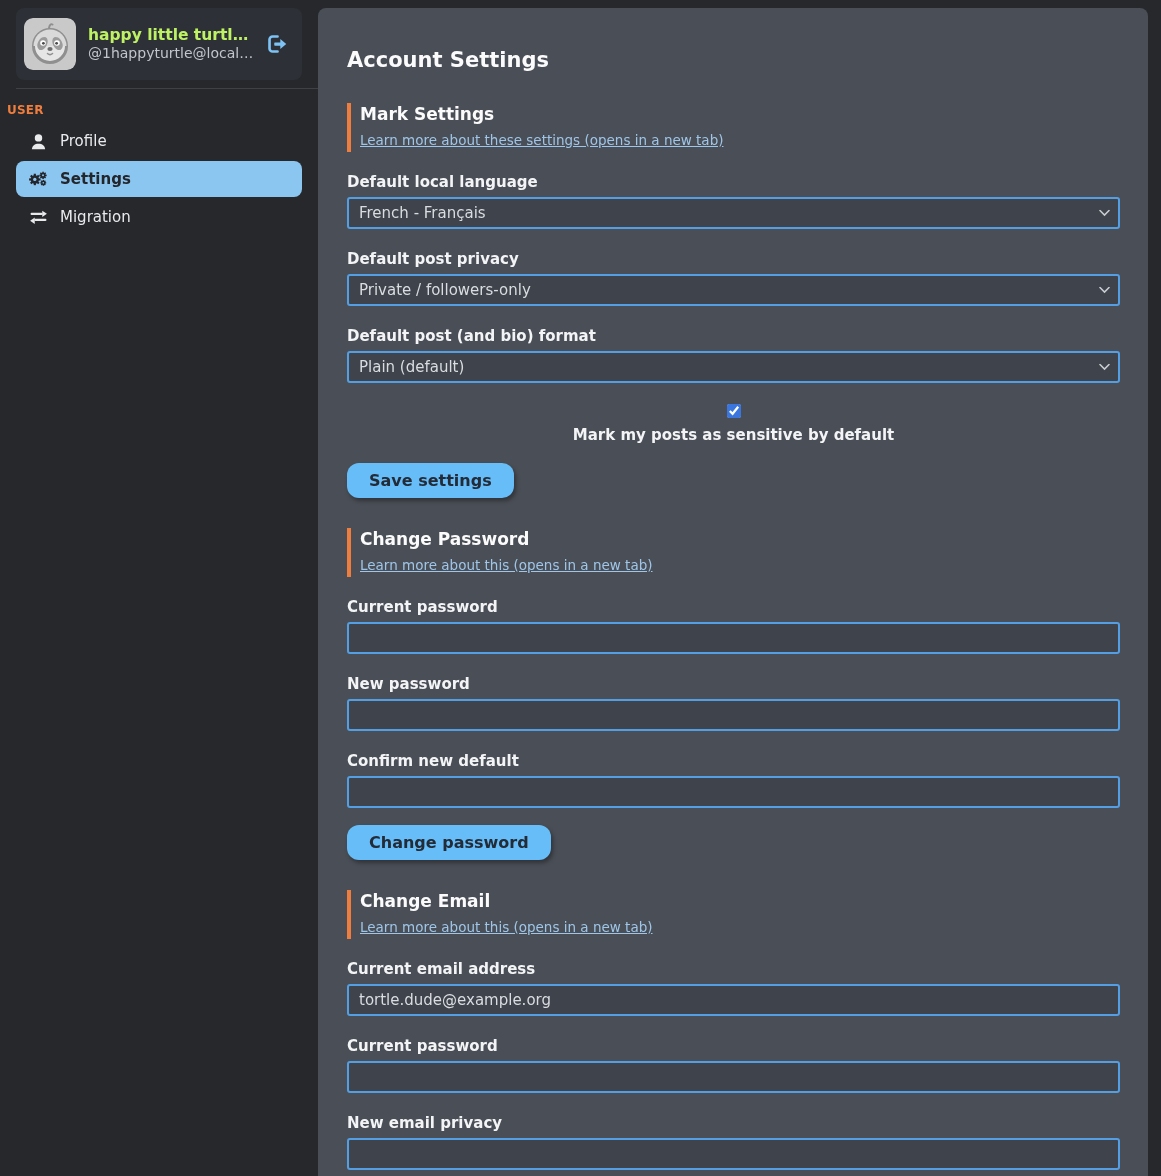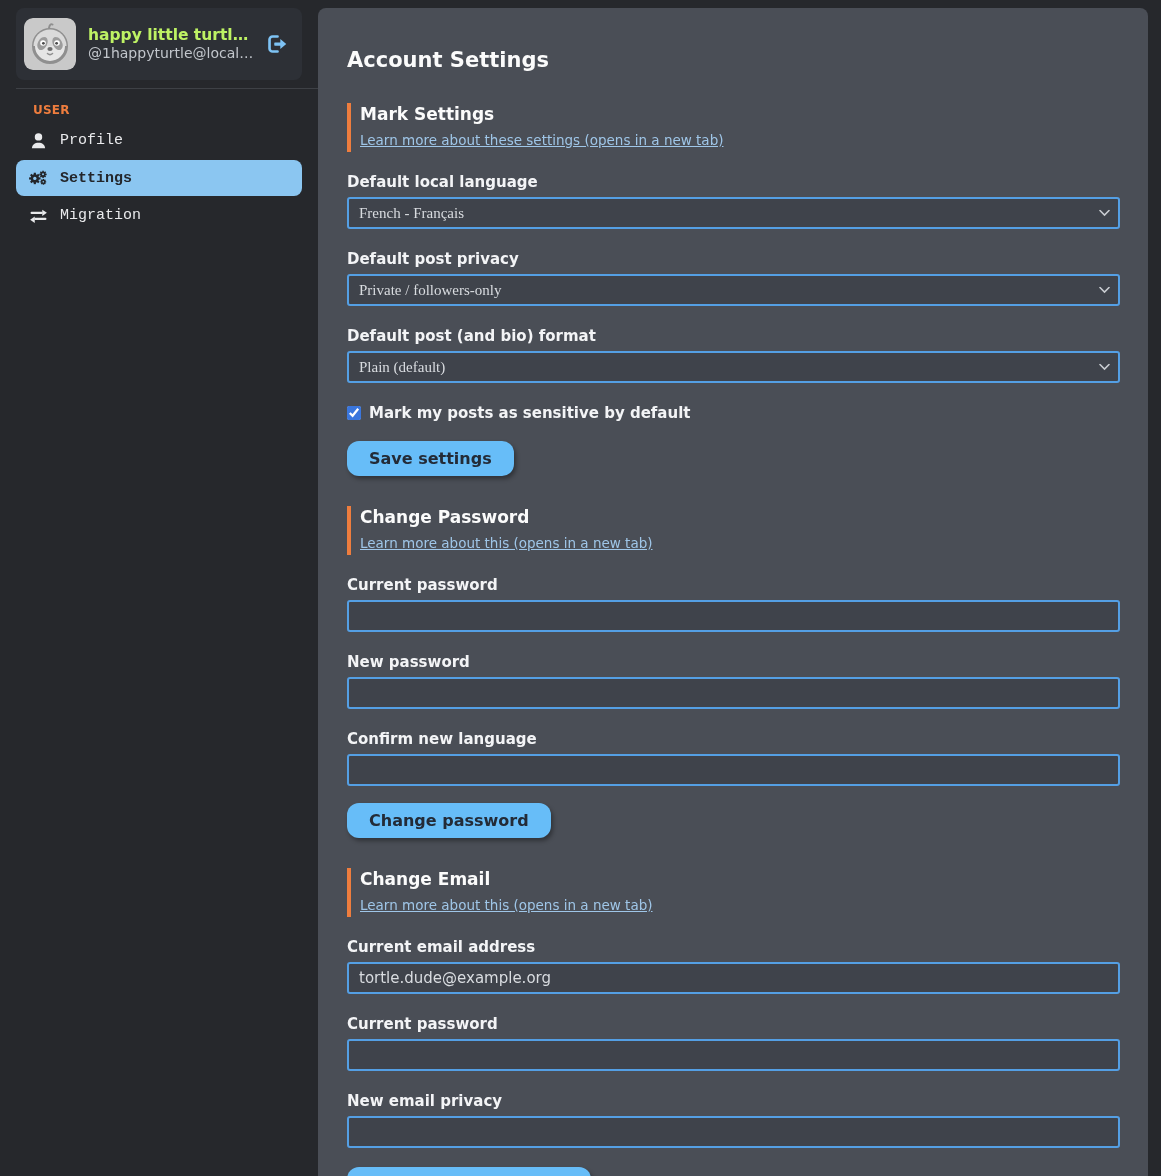--- a/index.html
+++ b/index.html
@@ -25,24 +25,24 @@
     border-radius:8px; display:flex; align-items:center; padding:10px 12px 10px 8px;
     cursor:pointer;
   }
   .avatar{width:52px; height:52px; flex:0 0 52px; border-radius:8px; overflow:hidden;}
   .user-text{flex:1 1 auto; min-width:0; margin-left:12px;}
   .user-name{font-weight:700; font-size:15.5px; color:#bef264; white-space:nowrap; overflow:hidden;}
   .user-handle{font-size:14px; color:#c2c6cc; margin-top:4px; white-space:nowrap; overflow:hidden;}
   .logout-btn{background:none; border:none; padding:2px; margin-left:8px; cursor:pointer; line-height:0;}
   .sidebar-sep{border-bottom:1px solid #3e4146; margin:8px 0 0 16px;}
   .section-label{
-    margin:14px 26px 6px; padding-left:7px; font-size:12px; font-weight:700;
+    margin:14px 0 6px; padding-left:7px; font-size:12px; font-weight:700;
     color:var(--accent-orange,#ee7d3e); letter-spacing:.02em;
   }
-  .nav{display:block; margin:0 16px;font-family:Liberation Mono, monospace;}
+  .nav{display:block; margin:0 16px;}
   .nav-item{
     display:flex; align-items:center; gap:12px; padding:9px 12px; margin-top:2px;
     border-radius:8px; color:#e9eaec; font-size:15px; text-decoration:none; cursor:pointer;
   }
   .nav-item .nav-icon{width:20px; display:inline-flex; justify-content:center; line-height:0;}
   .nav-item.active{
     background:var(--nav-active-bg,#8bc6f1); color:var(--nav-active-text,#23262b); font-weight:700;
   }
 
   
@@ -60,23 +60,23 @@
     font-size:13.5px; color:var(--link-blue,#9fc6e8); text-decoration:underline; cursor:pointer;
   }
   .f-label{display:block; margin:21px 0 6px; font-size:15px; font-weight:700; color:#f3f4f6;}
   .select-wrap{position:relative;}
   .sel, .text-input{
     width:100%; height:32px; background:var(--field-bg,#3f434b);
     border:2px solid var(--field-border,#549fe4); border-radius:3px;
     color:#d9dce0; font-size:15px; font-family:inherit; padding:0 10px;
     appearance:none; -webkit-appearance:none;
   }
-  .sel{cursor:pointer; padding-right:28px;font-family:Liberation Serif, serif;}
+  .sel{cursor:pointer; padding-right:28px;}
   .chev{position:absolute; right:10px; top:50%; transform:translateY(-50%); line-height:0; pointer-events:none;}
-  .check-row{display:flex; align-items:center; gap:8px; margin-top:21px;}
+  .check-row{display:flex; align-items:center; gap:8px; margin-top:21px;flex-direction:column;}
   .check-row input[type=checkbox]{
     width:14px; height:14px; accent-color:var(--checkbox-blue,#3a76dd); cursor:pointer;
   }
   .check-label{font-size:15px; font-weight:700; color:#f3f4f6; cursor:pointer;}
   .btn{
     display:inline-block; margin-top:19px; background:var(--button-bg,#67bdf8);
     color:var(--button-text,#232b37); font-family:inherit; font-size:16px; font-weight:700;
     border:none; border-radius:12px; padding:8px 22px; cursor:pointer;
     box-shadow:2px 3px 4px rgba(0,0,0,.35);
   }
@@ -237,21 +237,21 @@
         <h2>Change Password</h2>
         <a class="learn-link">Learn more about this (opens in a new tab)</a>
       </div>
 
       <label class="f-label">Current password</label>
       <input type="password" class="text-input" style="">
 
       <label class="f-label">New password</label>
       <input type="password" class="text-input" style="">
 
-      <label class="f-label">Confirm new language</label>
+      <label class="f-label">Confirm new default</label>
       <input type="password" class="text-input" style="">
 
       <button class="btn btn-pw">Change password</button>
     </section>
 
     <section>
       <div class="sec-head">
         <h2>Change Email</h2>
         <a class="learn-link">Learn more about this (opens in a new tab)</a>
       </div>

